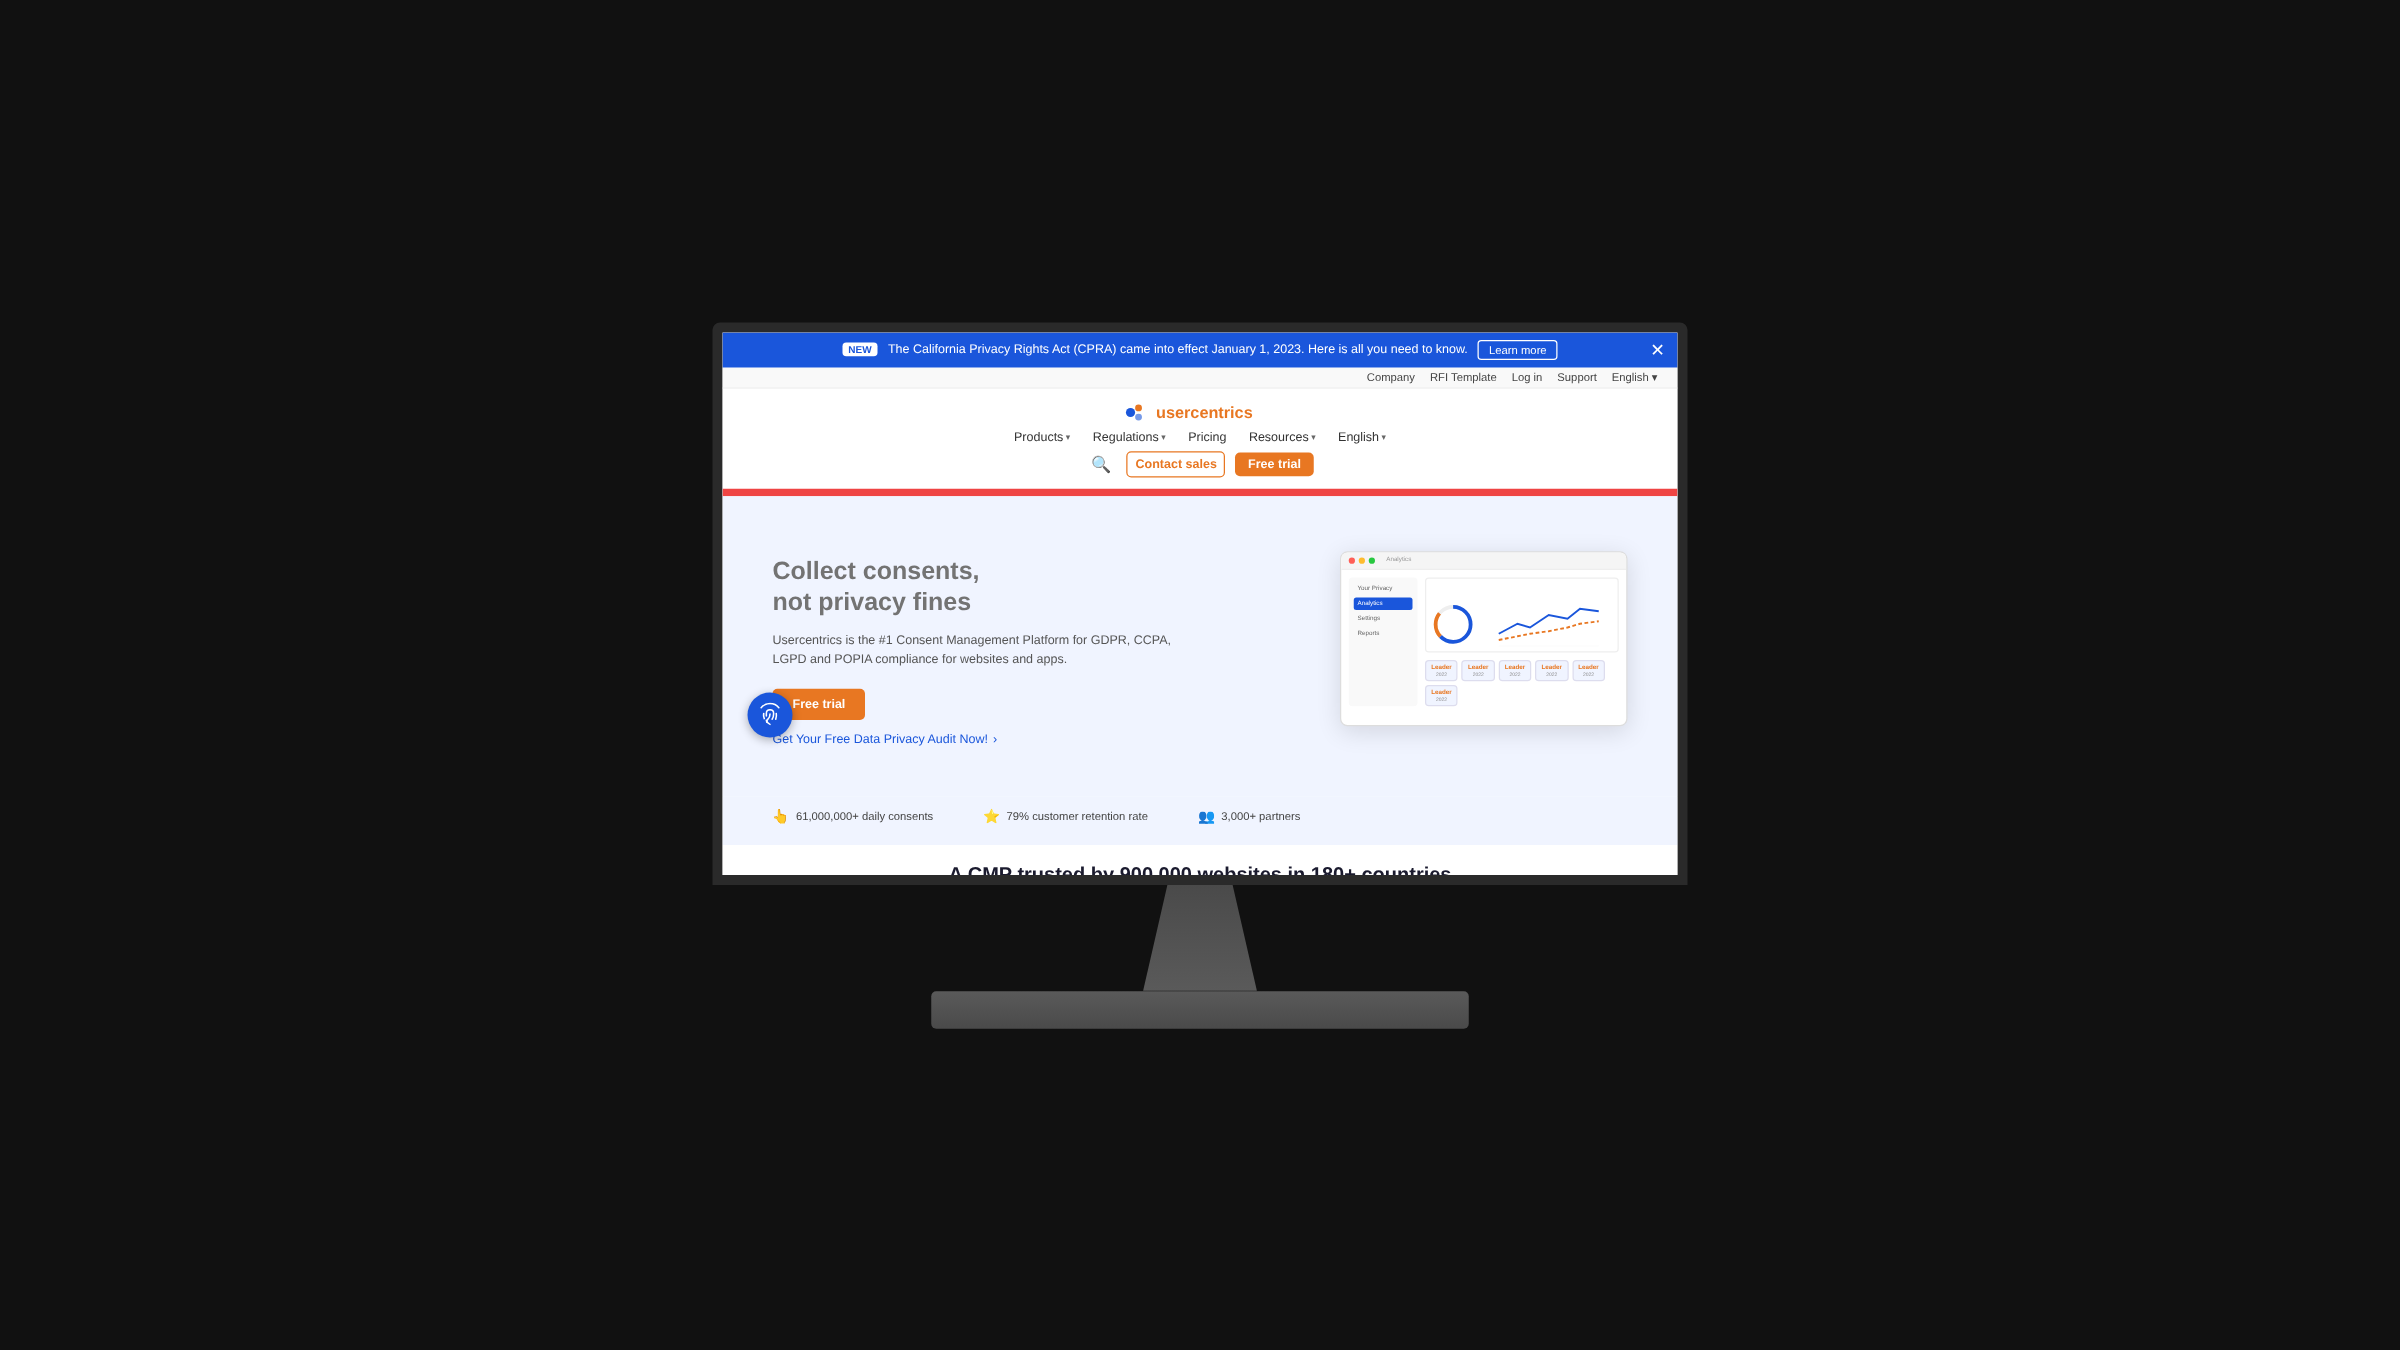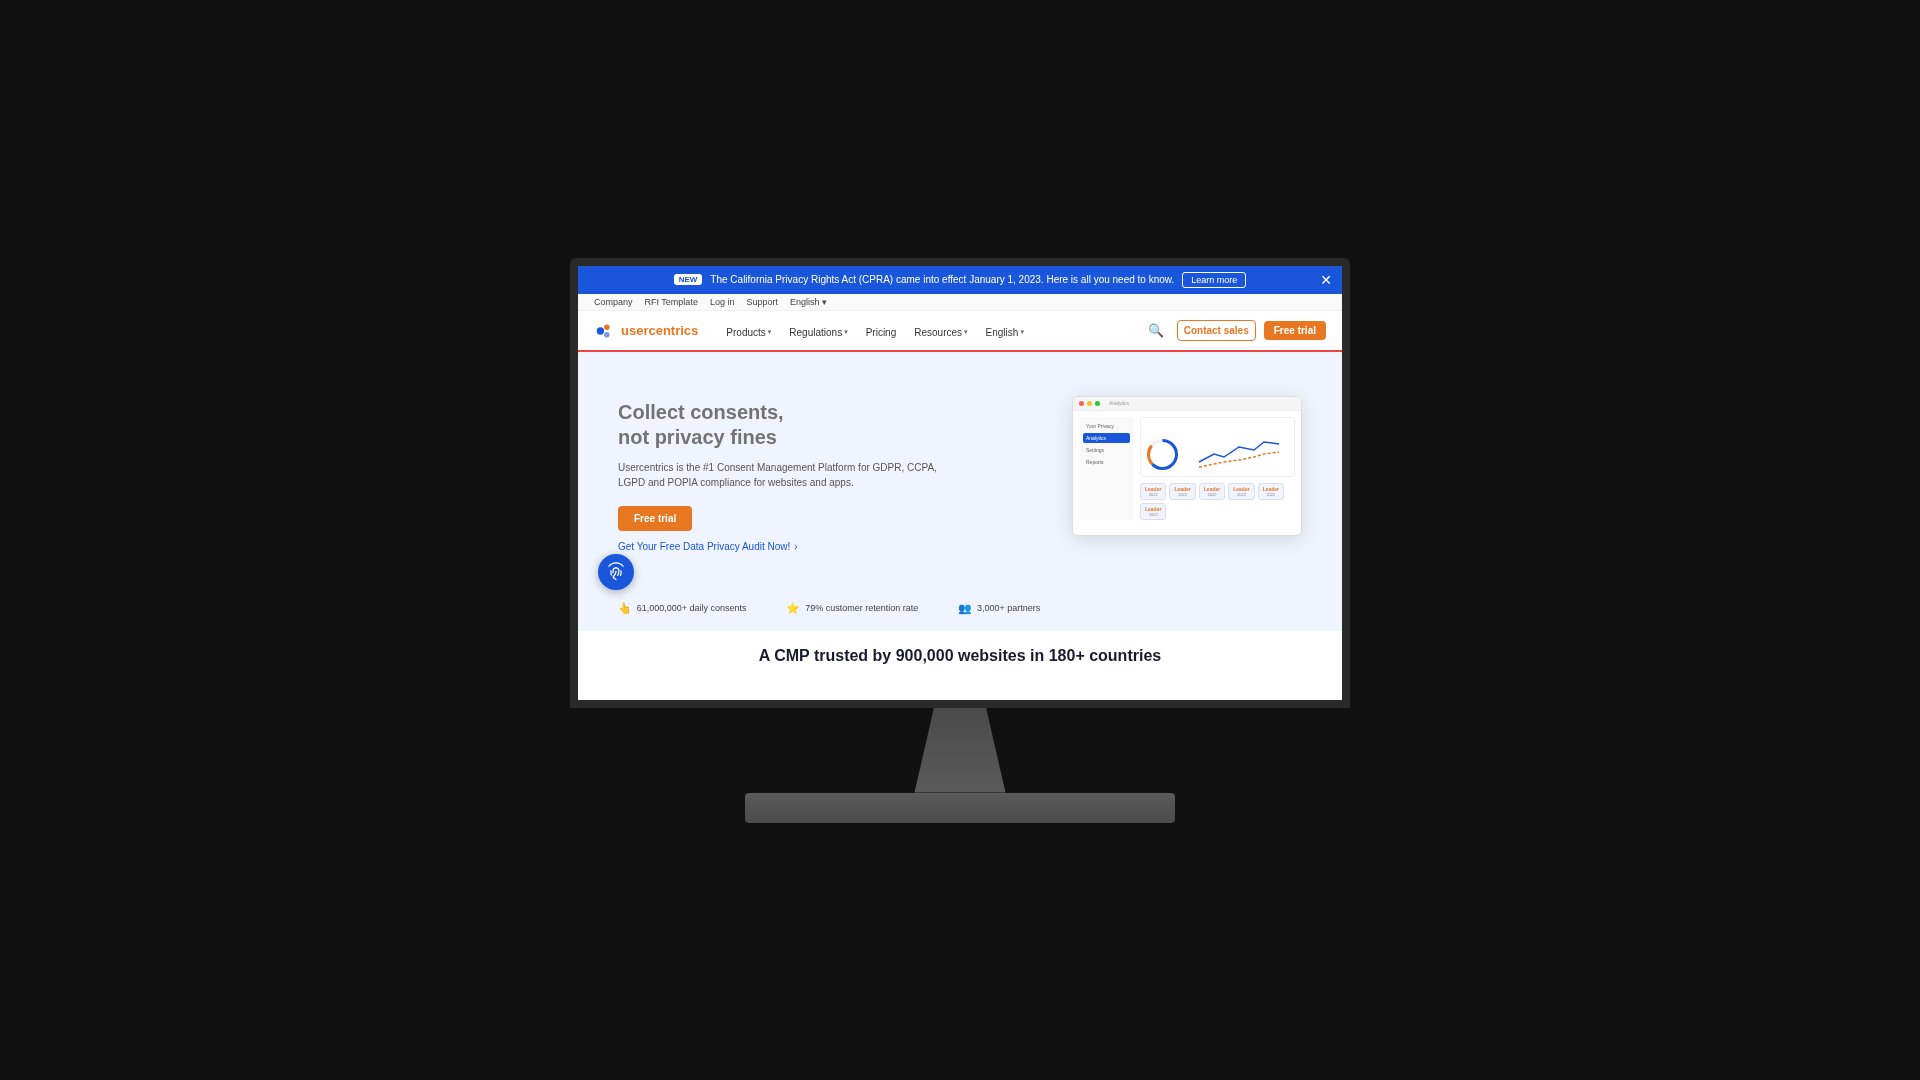--- a/index.html
+++ b/index.html
@@ -92,44 +92,45 @@
       border: none;
       color: #fff;
       font-size: 14px;
       cursor: pointer;
       line-height: 1;
     }
 
     
     .utility-nav {
       display: flex;
-      justify-content: flex-start;
+      justify-content: flex-end;
       align-items: center;
       padding: 3px 16px;
       background: #f9f9f9;
       border-bottom: 1px solid #eee;
       gap: 12px;
       font-size: 9px;
       color: #444;
     }
 
     .utility-nav a {
       color: #444;
       text-decoration: none;
       cursor: pointer;
     }
 
     
     .main-nav {
       display: flex;
-      align-items: flex-end;
+      align-items: center;
       padding: 8px 16px;
-      border-bottom: 2px solid #ef4444;
+      border-bottom: 6px solid #ef4444;
       background: #fff;
       gap: 0;
+      flex-direction: column;
     }
 
     .logo {
       display: flex;
       align-items: center;
       gap: 5px;
       margin-right: 20px;
     }
 
     .logo-icon {

